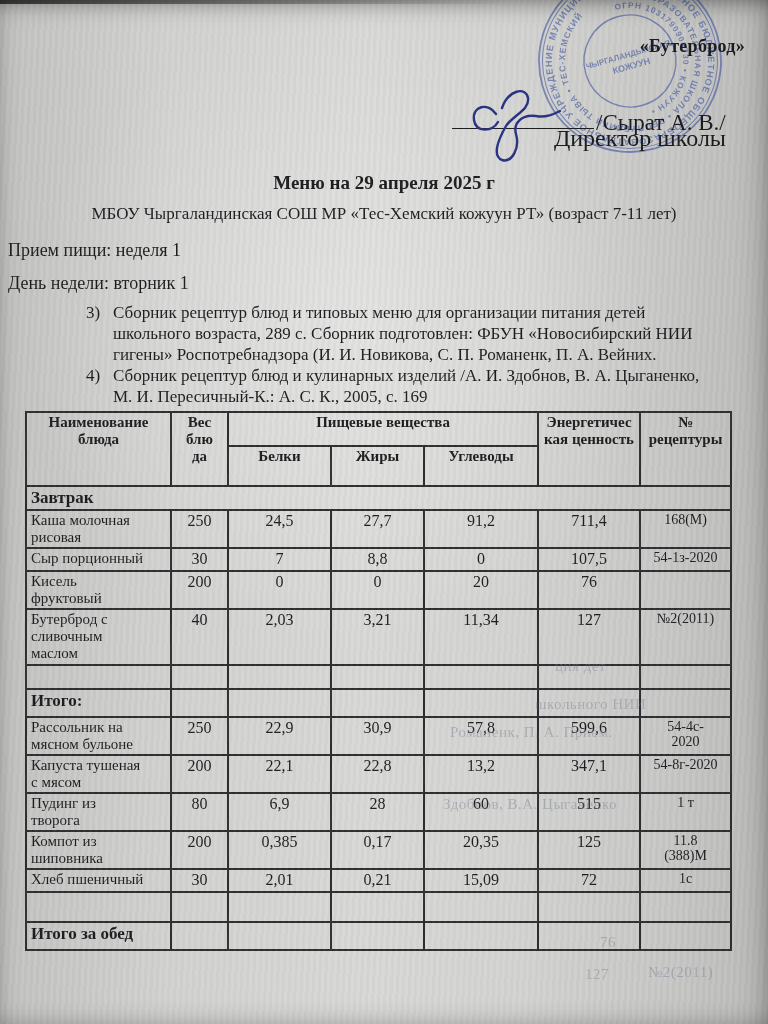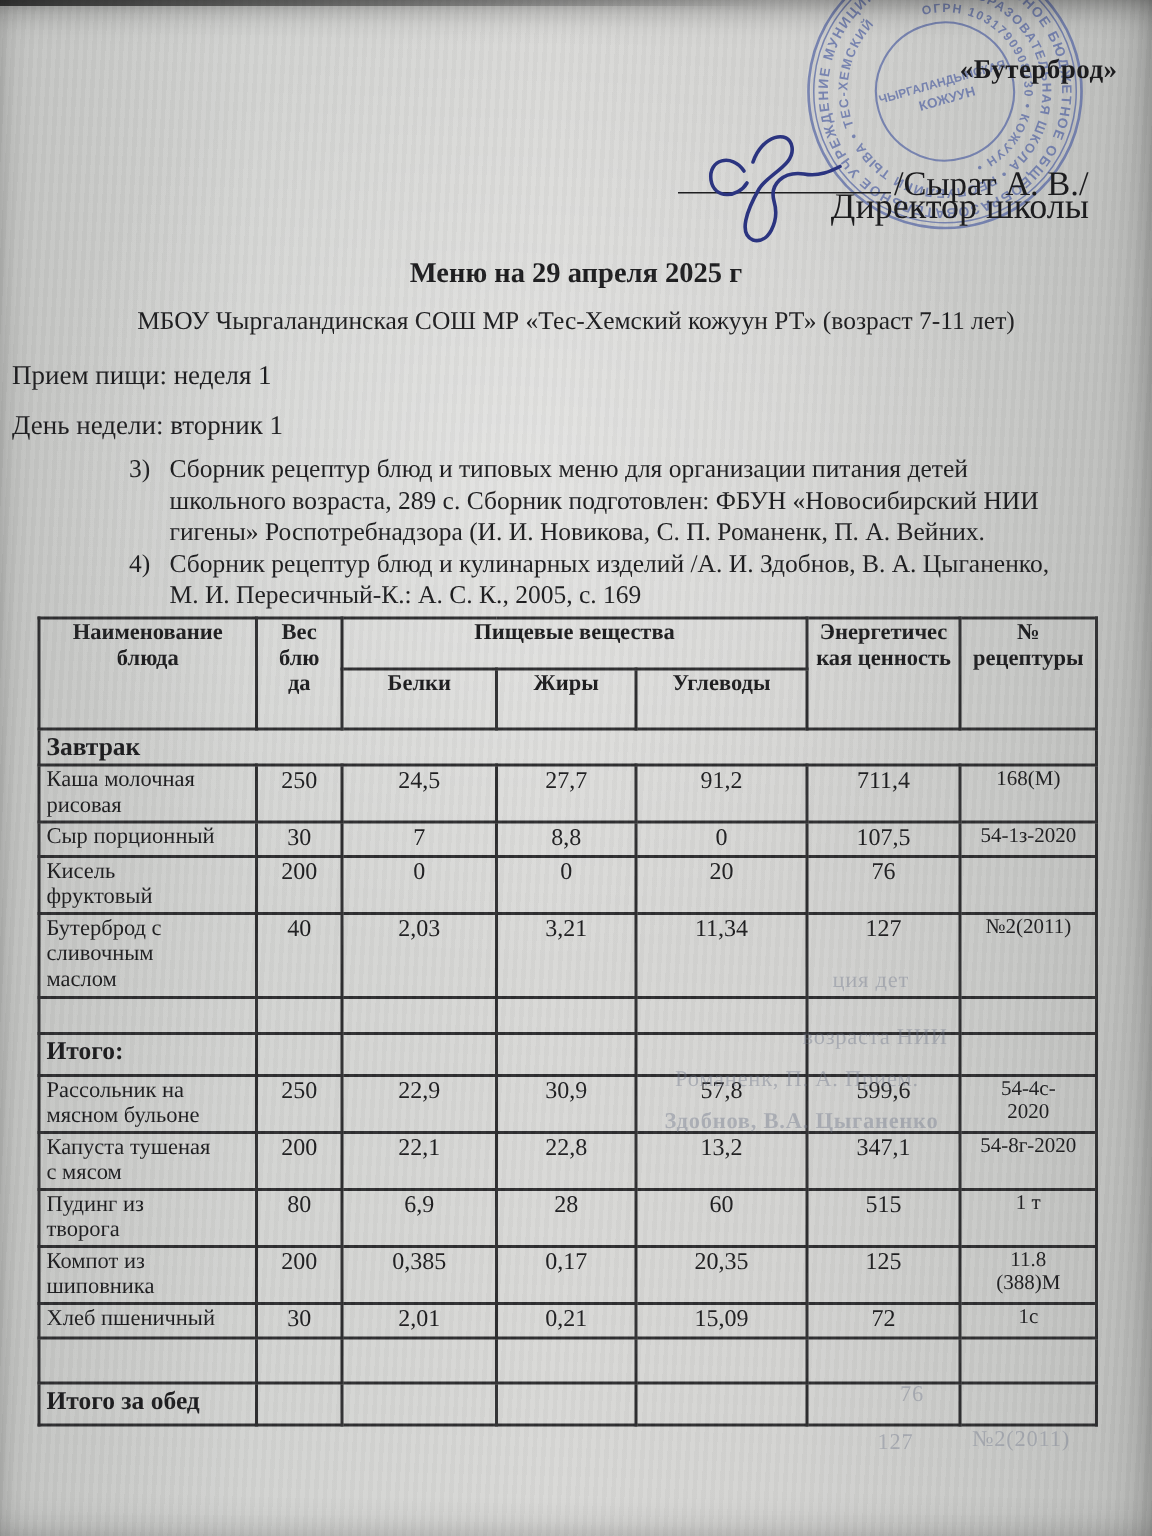--- a/index.html
+++ b/index.html
@@ -49,21 +49,21 @@
   thead th{font-size:15px;font-weight:bold;text-align:center;white-space:pre-line;line-height:17px;vertical-align:top;padding-top:4px;}
   .h-tier1{height:34px;}
   .h-tier2{height:40px;}
   .cell-section{font-weight:bold;font-size:17px;text-align:left;padding-left:4px;}
   .cell-name{font-size:15px;line-height:17px;white-space:pre-line;text-align:left;}
   .cell-name.bold{font-weight:bold;font-size:17px;line-height:19px;}
   .cell-num{font-size:16px;text-align:center;}
   .cell-recipe{font-size:14px;text-align:center;white-space:pre-line;line-height:15px;}
 
   .ghost{position:absolute;font-size:15px;color:#737a8d;opacity:.42;letter-spacing:.5px;
-         filter:blur(.3px);font-family:"Liberation Serif","DejaVu Serif",serif;}
+         filter:blur(.3px);font-family:"Liberation Serif","DejaVu Serif",serif;margin-top:12px;}
 </style>
 </head>
 <body>
 
 <div class="page">
   <div class="texture"></div>
 
   <svg class="stamp" width="192" height="192" viewBox="0 0 192 192">
     <g transform="rotate(-16 96 96)" fill="none" stroke="#44579f">
       <circle cx="96" cy="96" r="91" stroke-width="1.8"></circle>
@@ -278,23 +278,23 @@
           <td class="cell-num"></td>
           <td class="cell-num"></td>
           <td class="cell-num"></td>
           <td class="cell-recipe"></td>
         </tr>
       </tbody>
   </table>
 
   <div>
       <span class="ghost" style="left: 555px; top: 646px;">ция дет</span>
-      <span class="ghost" style="left: 535px; top: 684px;">возраста НИИ</span>
+      <span class="ghost" style="left: 535px; top: 684px;">школьного НИИ</span>
       <span class="ghost" style="left: 450px; top: 712px;">Романенк, П. А. Прием.</span>
-      <span class="ghost" style="left: 443px; top: 740px; font-weight: bold;">Здобнов, В.А. Цыганенко</span>
+      <span class="ghost" style="left: 443px; top: 784px;">Здобнов, В.А. Цыганенко</span>
       <span class="ghost" style="left: 600px; top: 922px;">76</span>
       <span class="ghost" style="left: 585px; top: 954px;">127</span>
       <span class="ghost" style="left: 648px; top: 952px;">№2(2011)</span>
     </div>
 
   <div class="edge-top"></div>
   <div class="vignette"></div>
 </div>
 
 </body></html>

